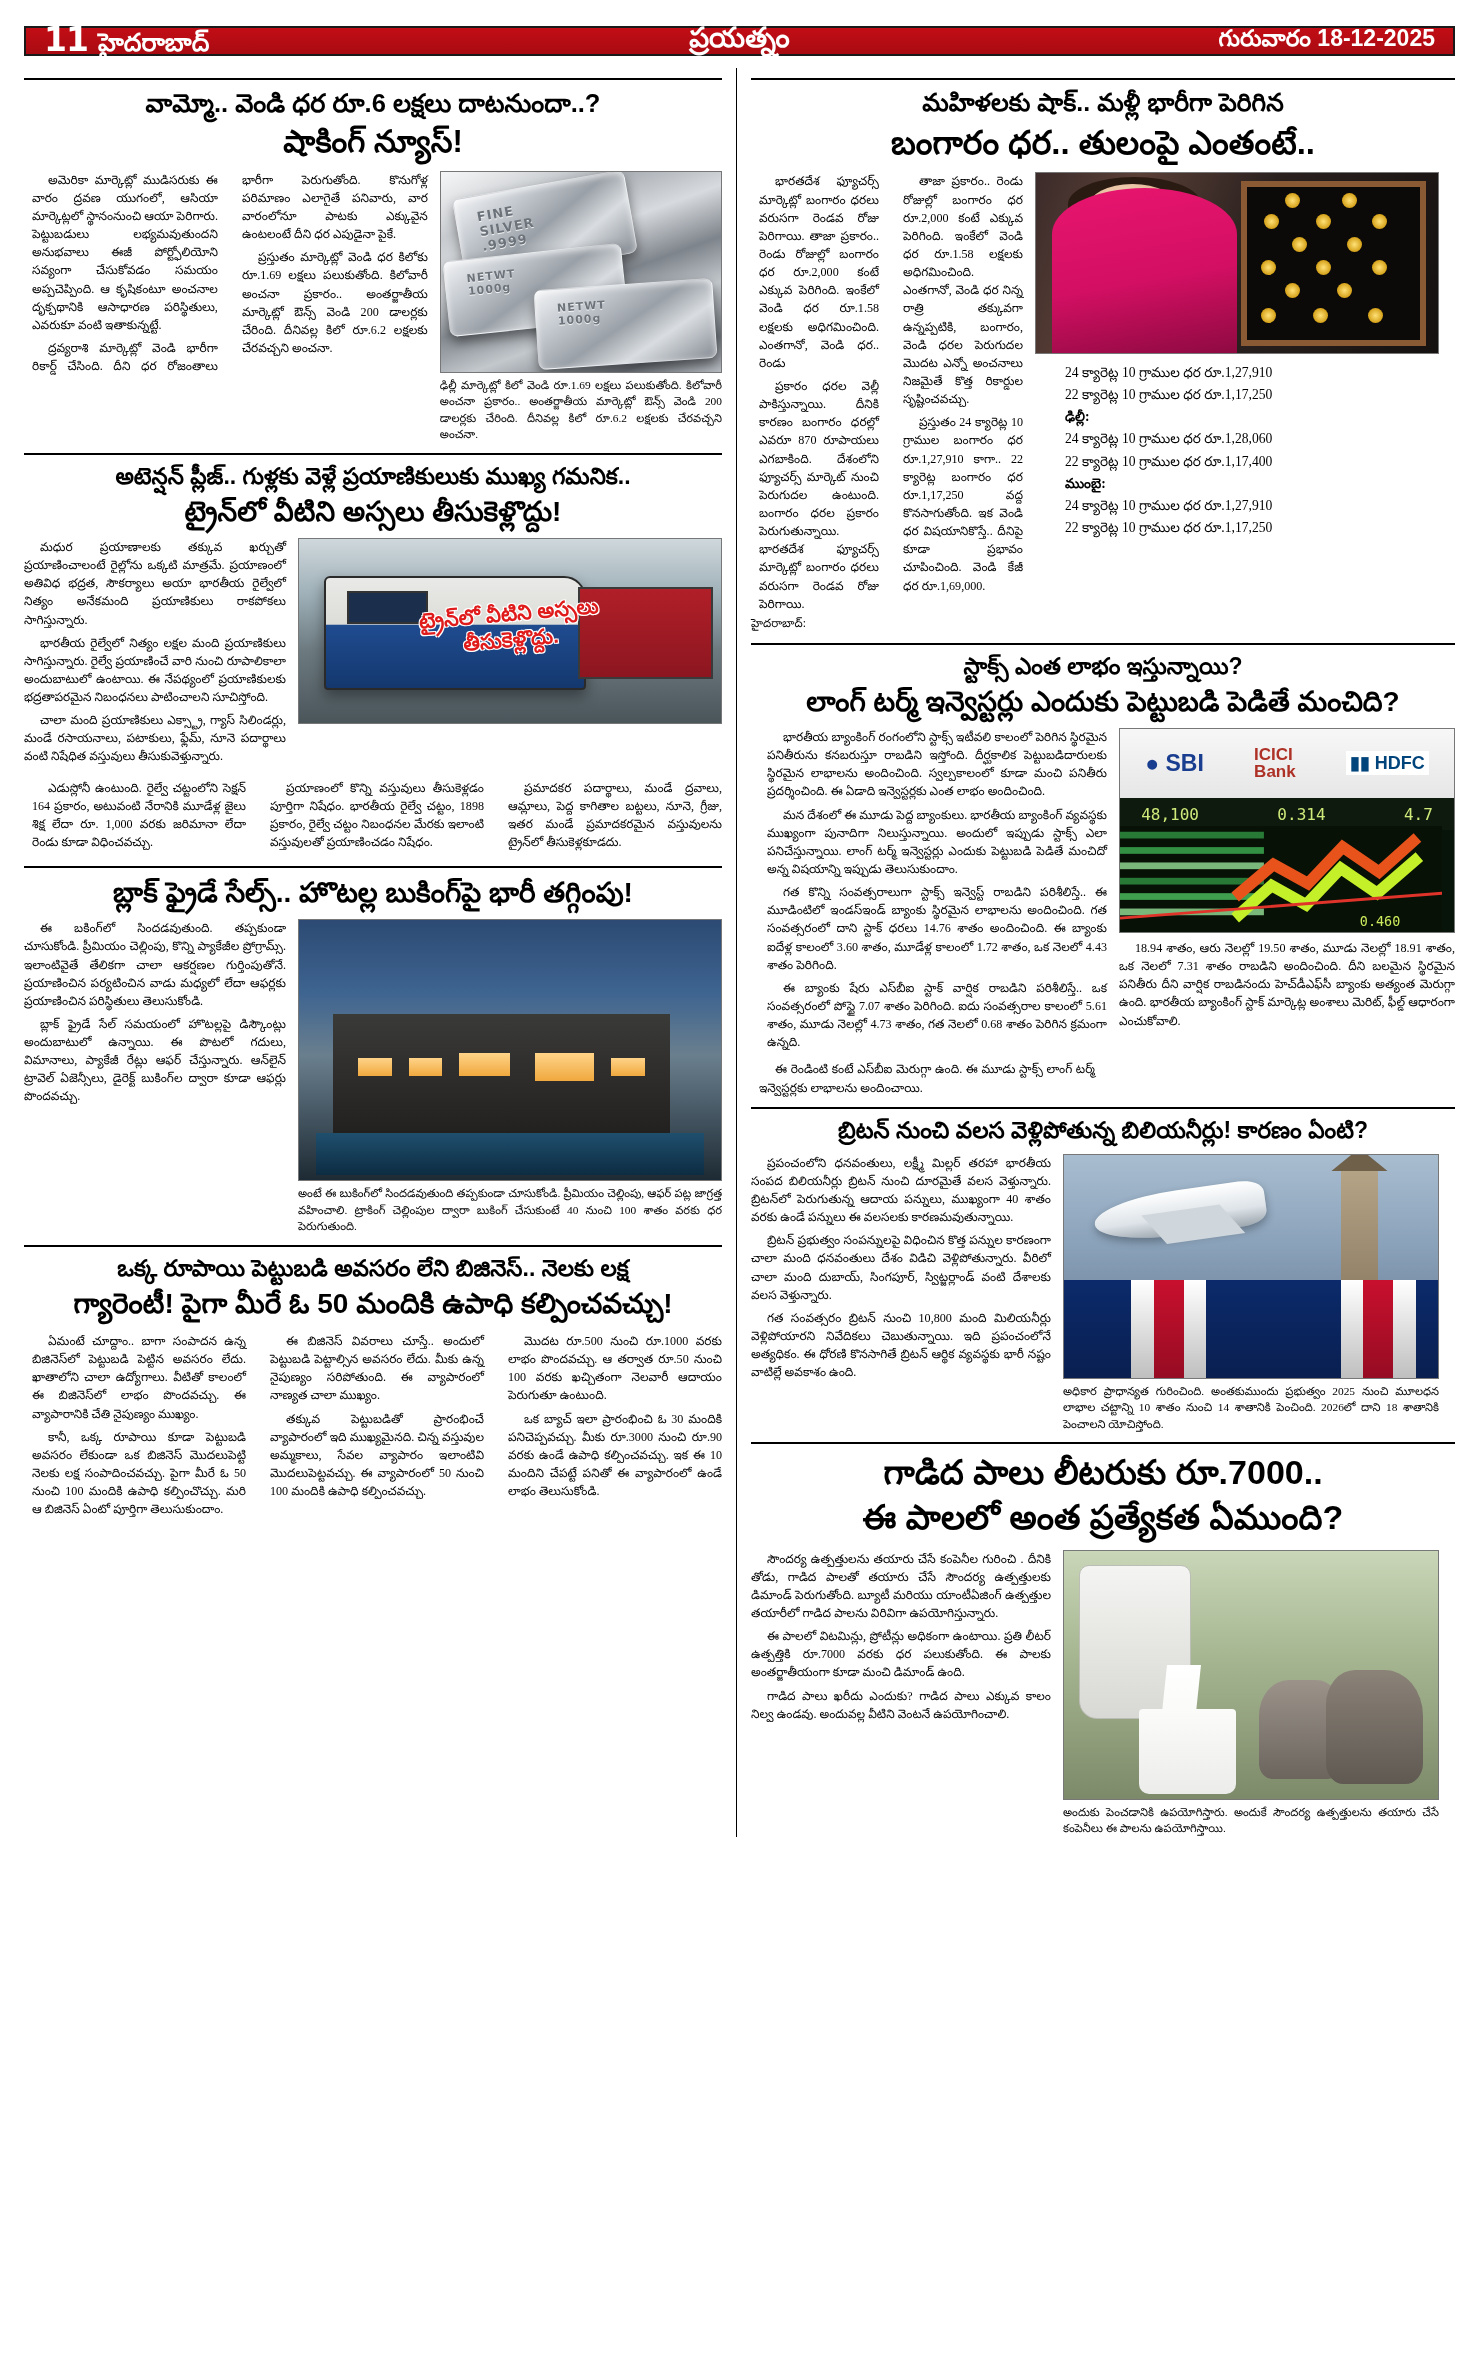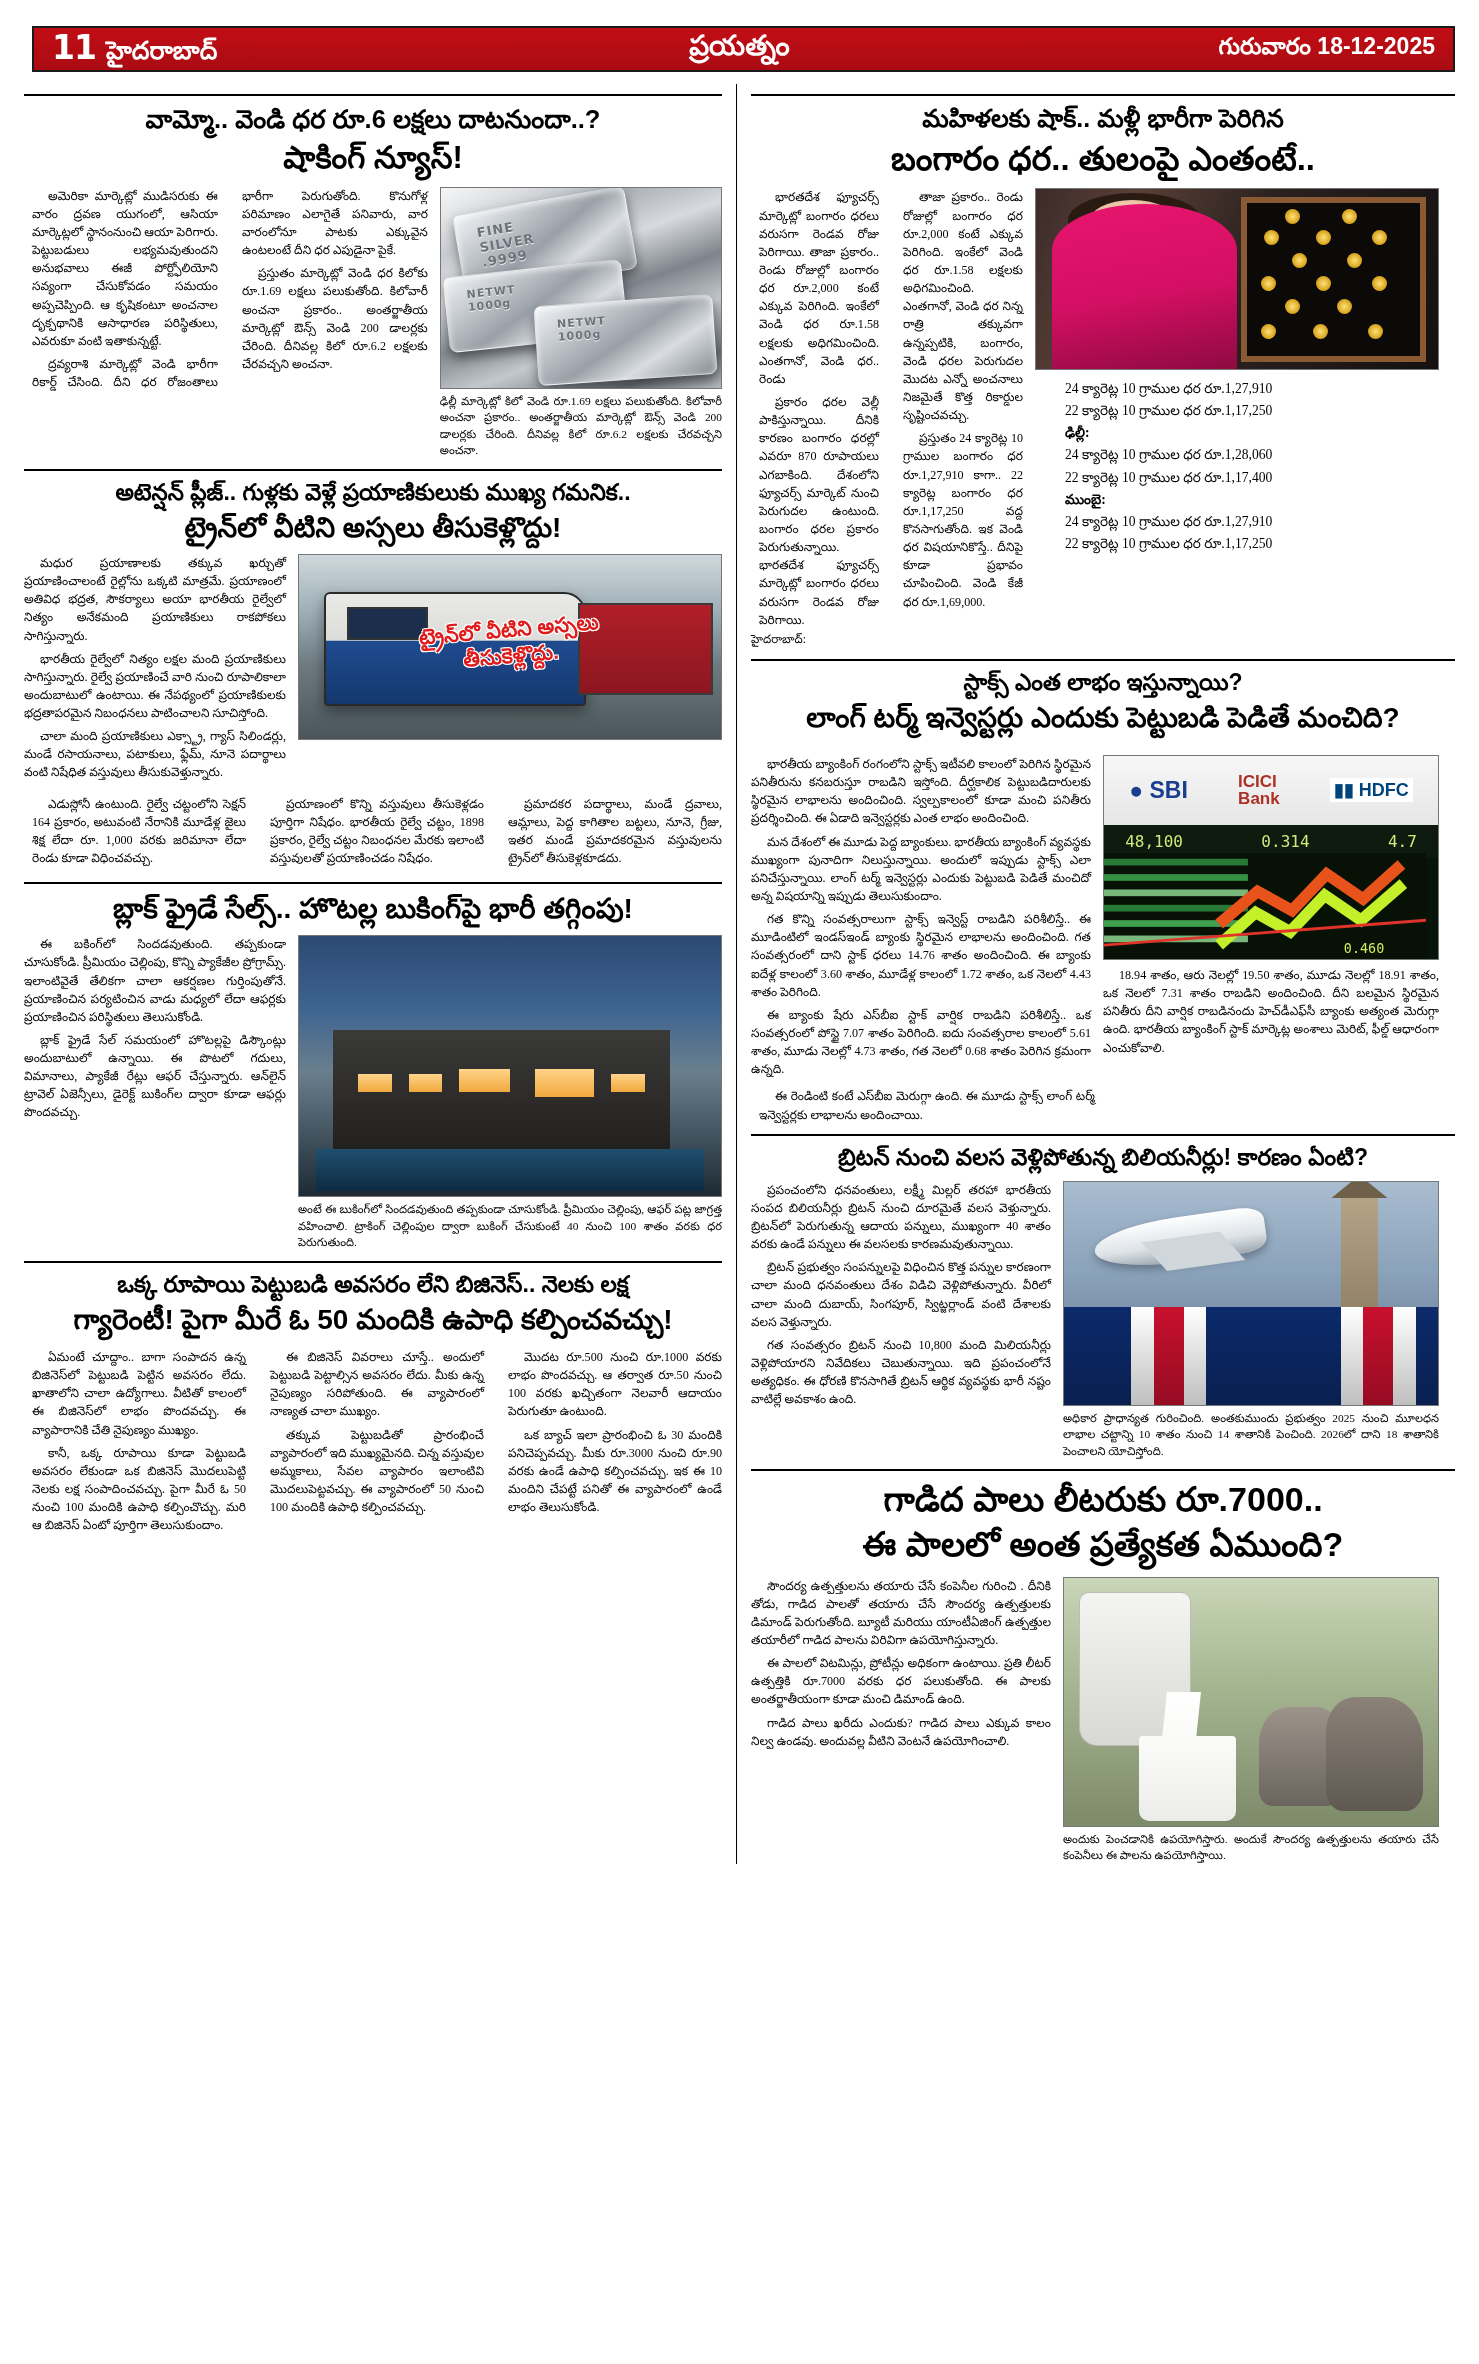--- a/index.html
+++ b/index.html
@@ -8,27 +8,26 @@
     width:1479px; height:2364px;
     font-family:"Liberation Serif", serif;
     color:#000;
     position:relative;
     overflow:hidden;
   }
   .page { width:1479px; height:2364px; padding:26px 24px 10px 24px; position:relative; }
 
   
   .masthead {
-    height:46px;
+    height:30px;
     background:linear-gradient(180deg,#c20d15 0%, #a90b12 100%);
     border:2px solid #1a1a1a;
     display:flex; align-items:center; justify-content:space-between;
     padding:0 18px;
     margin-bottom:12px;
-    margin-left:8px;
   }
   .mh-left { display:flex; align-items:baseline; gap:10px; color:#fff; }
   .mh-num { font-family:"DejaVu Sans", sans-serif; font-weight:bold; font-size:33px; letter-spacing:-1px; }
   .mh-city { font-size:25px; font-weight:bold; font-family:"Liberation Sans", sans-serif; }
   .mh-title { color:#fff; font-size:28px; font-weight:bold; font-family:"Liberation Sans", sans-serif; position:absolute; left:50%; transform:translateX(-50%); }
   .mh-date { color:#fff; font-size:23px; font-weight:bold; font-family:"Liberation Sans", sans-serif; }
 
   
   .cols { display:flex; gap:0px; }
   .colL { width:712px; padding-right:14px; }
@@ -350,21 +349,21 @@
             </div>
           </div>
         </div>
       </div>
 
       <hr class="rule">
       <div>
         <div class="hl s1">స్టాక్స్ ఎంత లాభం ఇస్తున్నాయి?</div>
         <div class="hl s2" style="margin-top:5px">లాంగ్ టర్మ్ ఇన్వెస్టర్లు ఎందుకు పెట్టుబడి పెడితే మంచిది?</div>
 
-        <div style="display:flex; gap:12px; margin-top:21px;">
+        <div style="display:flex; gap:12px; margin-top:10px;justify-content:flex-end;">
           <div style="width:340px;">
             <div class="flow">
               <p>భారతీయ బ్యాంకింగ్ రంగంలోని స్టాక్స్ ఇటీవలి కాలంలో పెరిగిన స్థిరమైన పనితీరును కనబరుస్తూ రాబడిని ఇస్తోంది. దీర్ఘకాలిక పెట్టుబడిదారులకు స్థిరమైన లాభాలను అందించింది. స్వల్పకాలంలో కూడా మంచి పనితీరు ప్రదర్శించింది. ఈ ఏడాది ఇన్వెస్టర్లకు ఎంత లాభం అందించింది.</p>
               <p>మన దేశంలో ఈ మూడు పెద్ద బ్యాంకులు. భారతీయ బ్యాంకింగ్ వ్యవస్థకు ముఖ్యంగా పునాదిగా నిలుస్తున్నాయి. అందులో ఇప్పుడు స్టాక్స్ ఎలా పనిచేస్తున్నాయి. లాంగ్ టర్మ్ ఇన్వెస్టర్లు ఎందుకు పెట్టుబడి పెడితే మంచిదో అన్న విషయాన్ని ఇప్పుడు తెలుసుకుందాం.</p>
               <p>గత కొన్ని సంవత్సరాలుగా స్టాక్స్ ఇన్వెస్ట్ రాబడిని పరిశీలిస్తే.. ఈ మూడింటిలో ఇండస్ఇండ్ బ్యాంకు స్థిరమైన లాభాలను అందించింది. గత సంవత్సరంలో దాని స్టాక్ ధరలు 14.76 శాతం అందించింది. ఈ బ్యాంకు ఐదేళ్ల కాలంలో 3.60 శాతం, మూడేళ్ల కాలంలో 1.72 శాతం, ఒక నెలలో 4.43 శాతం పెరిగింది.</p>
               <p>ఈ బ్యాంకు షేరు ఎస్‌బీఐ స్టాక్ వార్షిక రాబడిని పరిశీలిస్తే.. ఒక సంవత్సరంలో పోస్టై 7.07 శాతం పెరిగింది. ఐదు సంవత్సరాల కాలంలో 5.61 శాతం, మూడు నెలల్లో 4.73 శాతం, గత నెలలో 0.68 శాతం పెరిగిన క్రమంగా ఉన్నది.</p>
             </div>
           </div>
           <div style="width:336px;">
             <div class="imgbox" style="height:205px;">

